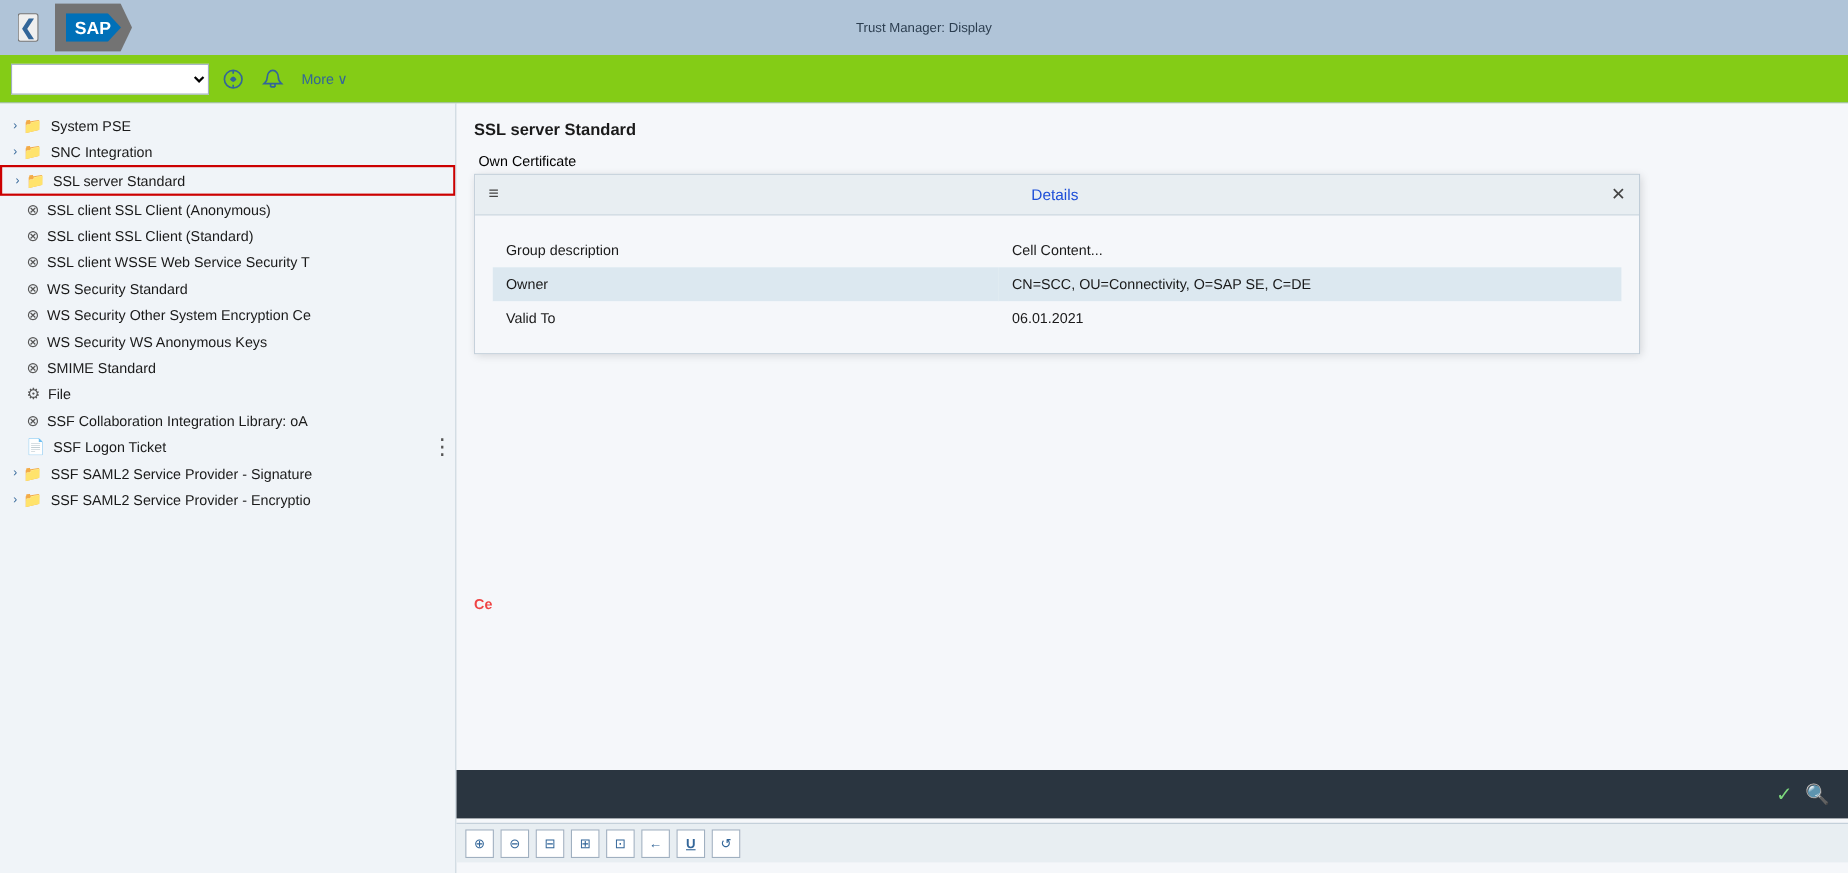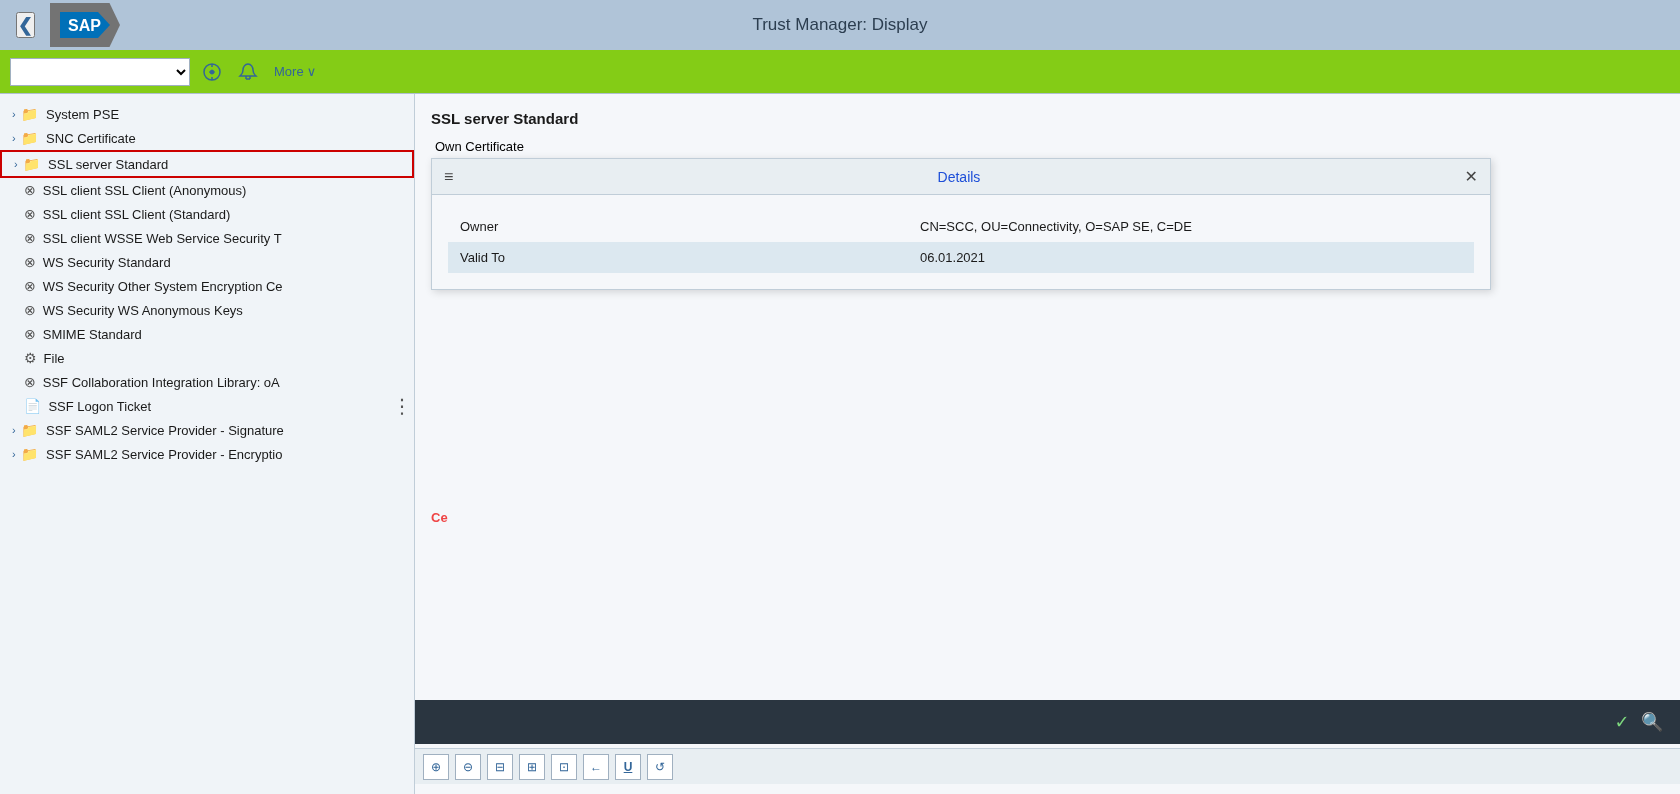--- a/index.html
+++ b/index.html
@@ -36,21 +36,21 @@
       font-size: 16px;
       padding: 22px 8px;
       clip-path: polygon(0 0, 85% 0, 100% 50%, 85% 100%, 0 100%);
       width: 70px;
       height: 34px;
       display: flex;
       align-items: center;
       justify-content: center;
     }
     .header-title {
-      font-size: 17px;
+      font-size: 12px;
       color: #2c3e50;
       font-weight: normal;
       position: absolute;
       left: 50%;
       transform: translateX(-50%);
     }
 
     
     .toolbar-bar {
       background: #84cc16;
@@ -334,21 +334,21 @@
 
     <div class="sidebar-item sidebar-relative">
       <span class="arrow">›</span>
       <span class="folder-icon">📁</span>
       <span>System PSE</span>
     </div>
 
     <div class="sidebar-item sidebar-relative">
       <span class="arrow">›</span>
       <span class="folder-icon">📁</span>
-      <span>SNC Certificate</span>
+      <span>SNC Integration</span>
     </div>
 
     <div class="sidebar-item selected sidebar-relative">
       <span class="arrow">›</span>
       <span class="folder-icon">📁</span>
       <span>SSL server Standard</span>
     </div>
 
     <div class="sidebar-item sidebar-item-indent sidebar-relative">
       <span class="circle-x">⊗</span>
@@ -423,20 +423,24 @@
         <div class="details-header-left">
           <span class="hamburger-icon">≡</span>
         </div>
         <span class="details-title">Details</span>
         <span class="close-icon">✕</span>
       </div>
       <div class="details-body">
         <table class="details-table">
           <tbody>
             <tr>
+              <td>Group description</td>
+              <td>Cell Content...</td>
+            </tr>
+            <tr>
               <td>Owner</td>
               <td>CN=SCC, OU=Connectivity, O=SAP SE, C=DE</td>
             </tr>
             <tr>
               <td>Valid To</td>
               <td>06.01.2021</td>
             </tr>
           </tbody>
         </table>
       </div>

